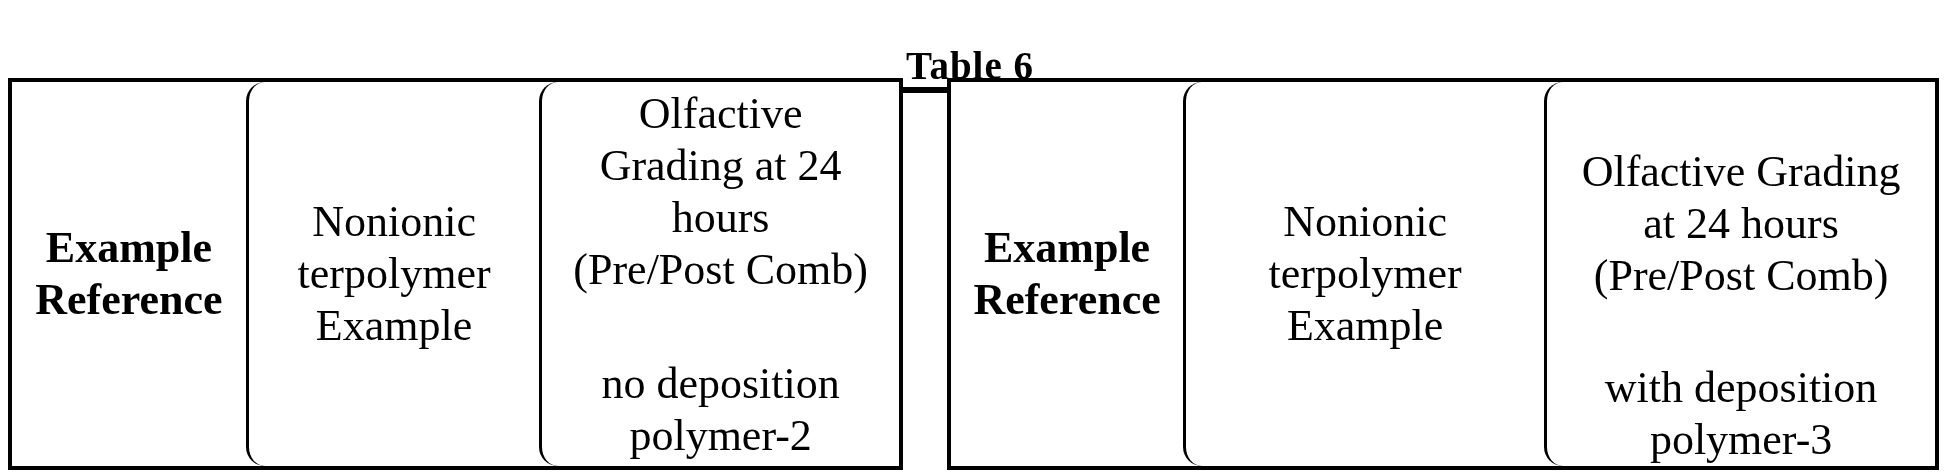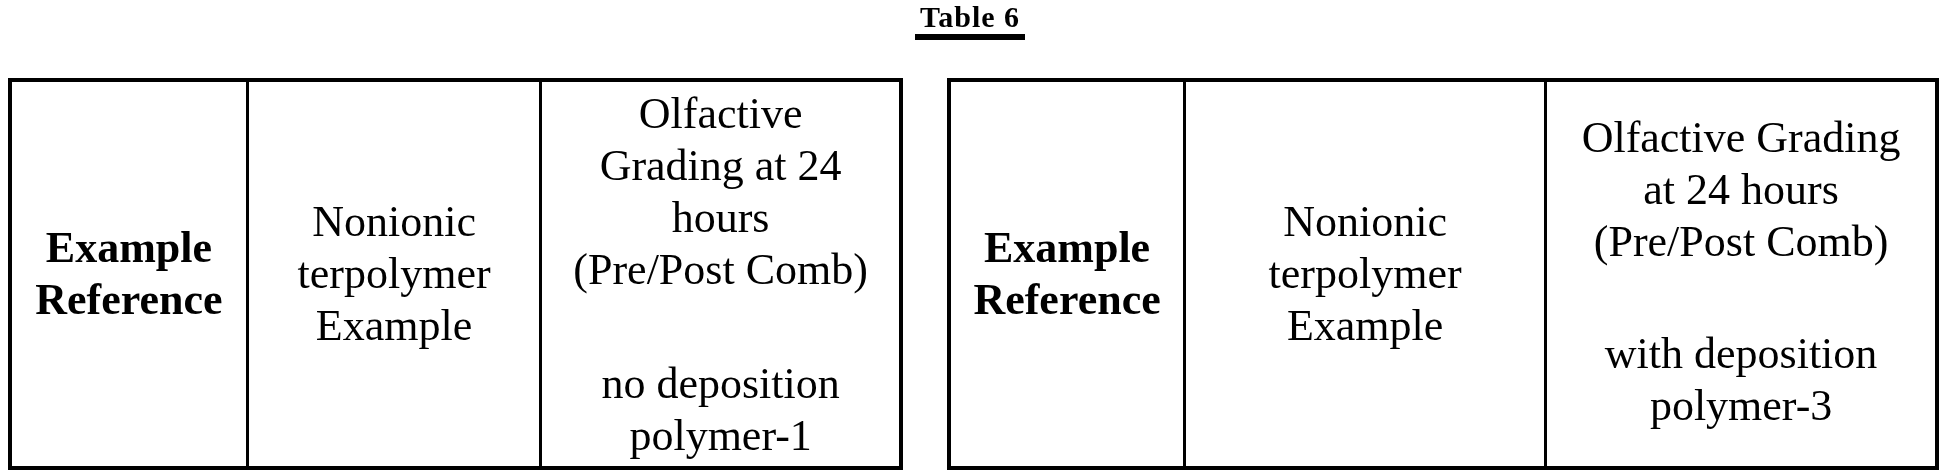--- a/index.html
+++ b/index.html
@@ -17,26 +17,27 @@
   }
   .title-wrap {
     position: absolute;
     left: 0;
     top: 2px;
     width: 1940px;
     text-align: center;
   }
   .table-title {
     display: inline-block;
-    font-size: 30px;
+    font-size: 39px;
     font-weight: bold;
     line-height: 1.0;
     border-bottom: 6px solid #000000;
     padding: 0 5px 2px 5px;
     letter-spacing: 1px;
+    margin-top: 44px;
   }
   .tbl {
     position: absolute;
     top: 78px;
     height: 392px;
     box-sizing: border-box;
     border: 4px solid #000000;
     display: grid;
     background: #ffffff;
   }
@@ -58,29 +59,30 @@
     text-align: center;
     font-size: 44px;
     line-height: 1.18;
     white-space: pre-line;
     overflow: hidden;
     padding: 0 4px;
     box-sizing: border-box;
   }
   .cell + .cell {
     border-left: 3px solid #000000;
+    border-radius: 19px;
   }
   .cell.bold {
     font-weight: bold;
   }
   .cell.top {
     justify-content: flex-start;
   }
   .tbl-left .cell.top { padding-top: 6px; }
-  .tbl-right .cell.top { padding-top: 30px; }
+  .tbl-right .cell.top { padding-top: 24px; justify-content: flex-end; }
   .block {
     white-space: pre-line;
   }
   .tbl-left .spacer { height: 62px; }
   .tbl-right .spacer { height: 60px; }
 </style>
 </head>
 <body>
 
 <div class="title-wrap">
@@ -93,21 +95,21 @@
   <div class="cell">Nonionic
 terpolymer
 Example</div>
   <div class="cell top">
     <div class="block">Olfactive
 Grading at 24
 hours
 (Pre/Post Comb)</div>
     <div class="spacer"></div>
     <div class="block">no deposition
-polymer-1</div>
+polymer-2</div>
   </div>
 </div>
 
 <div class="tbl tbl-right">
   <div class="cell bold">Example
 Reference</div>
   <div class="cell">Nonionic
 terpolymer
 Example</div>
   <div class="cell top">

